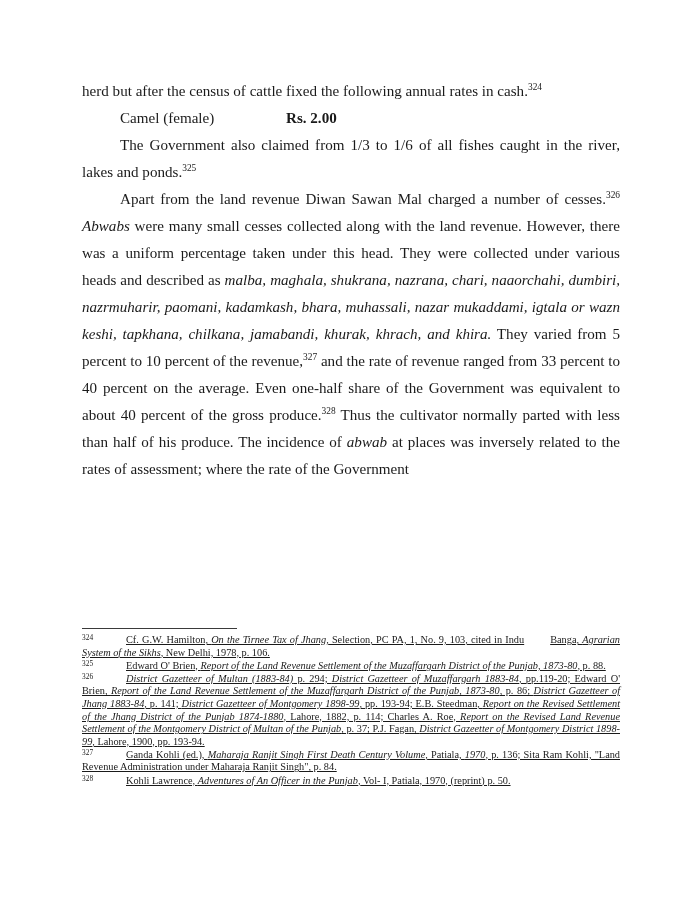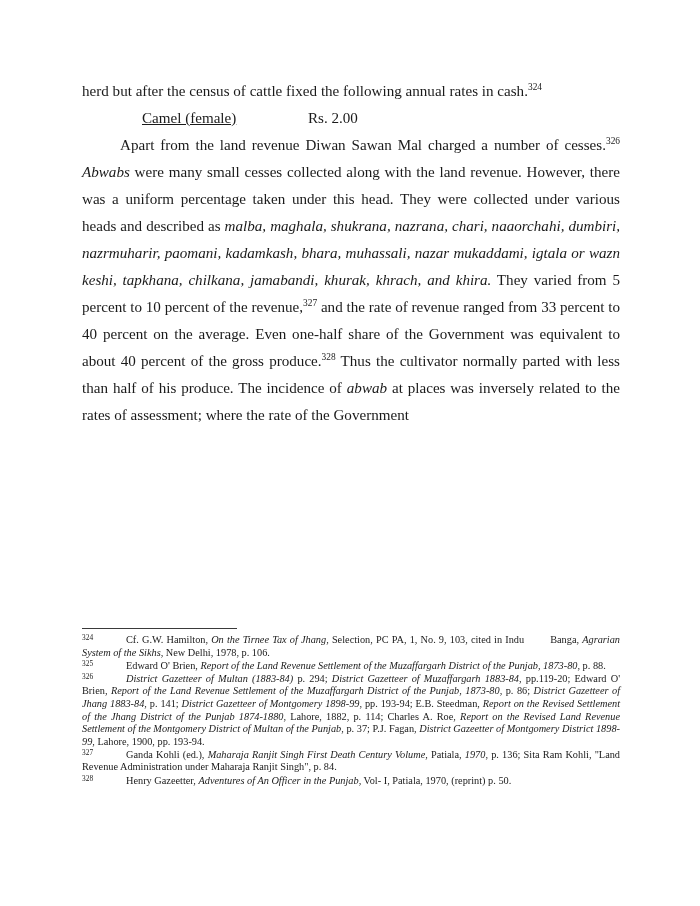--- a/index.html
+++ b/index.html
@@ -57,25 +57,25 @@
   }
   .rate-row {
     display: block;
     font-size: 15.1px;
     line-height: 27px;
     white-space: nowrap;
   }
   .rate-name {
     display: inline-block;
     width: 166px;
-    margin-left: 60px;
-    text-decoration: underline;
+    margin-left: 38px;
   }
   .rate-value {
     display: inline-block;
+    font-weight: bold;
   }
 
   
   .footnotes {
     position: absolute;
     left: 82px;
     top: 628px;
     width: 538px;
   }
   .fn-rule {
@@ -97,36 +97,38 @@
   .fn-num {
     position: absolute;
     left: 0;
     top: -2px;
     font-size: 7.4px;
     width: 22px;
   }
   .fn-body {
     display: block;
     text-indent: 44px;
+    text-decoration: underline;
   }
   .gap { display: inline-block; width: 26px; }
 </style>
 </head>
 <body>
 
 <div class="page">
 
   <div class="content">
 
     <p class="para noindent"><span>herd but after the census of cattle fixed the following annual rates in cash.</span><sup class="fn">324</sup></p>
 
     <div class="rate-list">
       <div class="rate-row"><span class="rate-name">Camel (female)</span><span class="rate-value">Rs. 2.00</span></div>
     </div>
 
+    <p class="para indent"><span>The Government also claimed from 1/3 to 1/6 of all fishes caught in the river, lakes and ponds.</span><sup class="fn">325</sup></p>
 
     <p class="para indent"><span>Apart from the land revenue Diwan Sawan Mal charged a number of cesses.</span><sup class="fn">326</sup><span> </span><i>Abwabs</i><span> were many small cesses collected along with the land revenue. However, there was a uniform percentage taken under this head. They were collected under various heads and described as </span><i>malba, maghala, shukrana, nazrana, chari, naaorchahi, dumbiri, nazrmuharir, paomani, kadamkash, bhara, muhassali, nazar mukaddami, igtala or wazn keshi, tapkhana, chilkana, jamabandi, khurak, khrach, and khira.</i><span> They varied from 5 percent to 10 percent of the revenue,</span><sup class="fn">327</sup><span> and the rate of revenue ranged from 33 percent to 40 percent on the average. Even one-half share of the Government was equivalent to about 40 percent of the gross produce.</span><sup class="fn">328</sup><span> Thus the cultivator normally parted with less than half of his produce. The incidence of </span><i>abwab</i><span> at places was inversely related to the rates of assessment; where the rate of the Government</span></p>
 
   </div>
 
   <div class="footnotes">
     <hr class="fn-rule">
     <div id="fn-container">
         <div class="fn-item">
           <span class="fn-num">324</span>
@@ -139,18 +141,18 @@
         <div class="fn-item">
           <span class="fn-num">326</span>
           <span class="fn-body"><i>District Gazetteer of Multan (1883-84)</i><span> p. 294; </span><i>District Gazetteer of Muzaffargarh 1883-84</i><span>, pp.119-20; Edward O' Brien, </span><i>Report of the Land Revenue Settlement of the Muzaffargarh District of the Punjab, 1873-80</i><span>,  p. 86; </span><i>District Gazetteer of Jhang 1883-84</i><span>, p. 141; </span><i>District Gazetteer of Montgomery 1898-99</i><span>, pp. 193-94; E.B. Steedman, </span><i>Report on the Revised Settlement of the Jhang District of the Punjab 1874-1880</i><span>, Lahore, 1882, p. 114; Charles A. Roe, </span><i>Report on the Revised Land Revenue Settlement of the Montgomery District of Multan of the Punjab</i><span>, p. 37; P.J. Fagan, </span><i>District Gazeetter of Montgomery District 1898-99</i><span>, Lahore, 1900, pp. 193-94.</span></span>
         </div>
         <div class="fn-item">
           <span class="fn-num">327</span>
           <span class="fn-body"><span>Ganda Kohli (ed.), </span><i>Maharaja Ranjit Singh First Death Century Volume,</i><span> Patiala, </span><i>1970</i><span>, p. 136; Sita Ram Kohli, "Land Revenue Administration under Maharaja Ranjit Singh", p. 84.</span></span>
         </div>
         <div class="fn-item">
           <span class="fn-num">328</span>
-          <span class="fn-body"><span>Henry Gazeetter,  </span><i>Adventures of An Officer in the Punjab,</i><span> Vol- I, Patiala, 1970, (reprint) p. 50.</span></span>
+          <span class="fn-body"><span>Kohli Lawrence,  </span><i>Adventures of An Officer in the Punjab,</i><span> Vol- I, Patiala, 1970, (reprint) p. 50.</span></span>
         </div>
       </div>
   </div>
 
 </div>
 
 </body></html>

